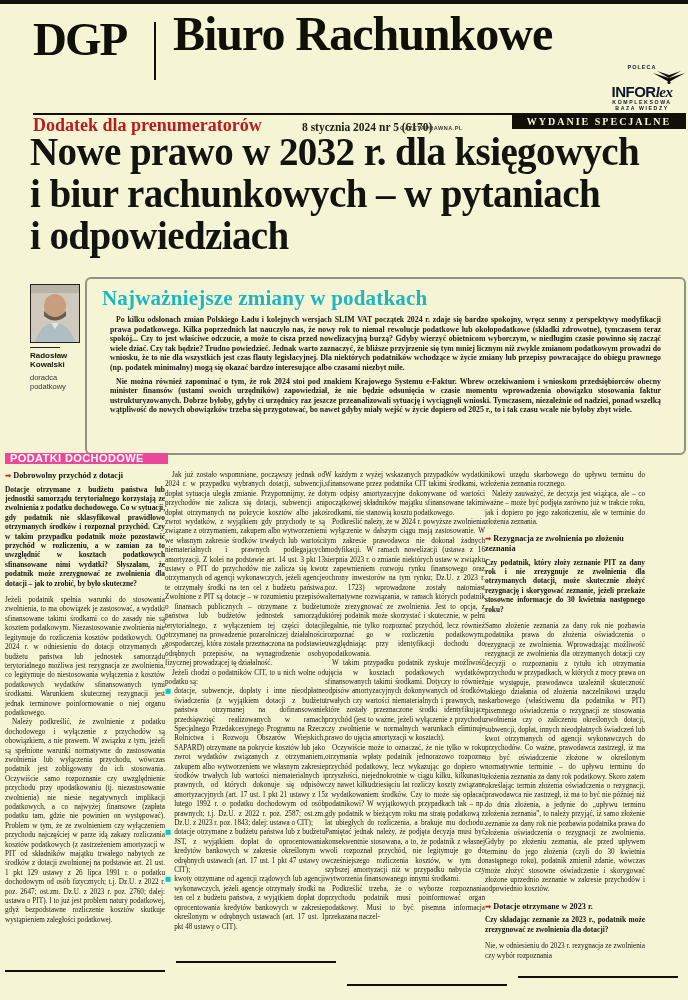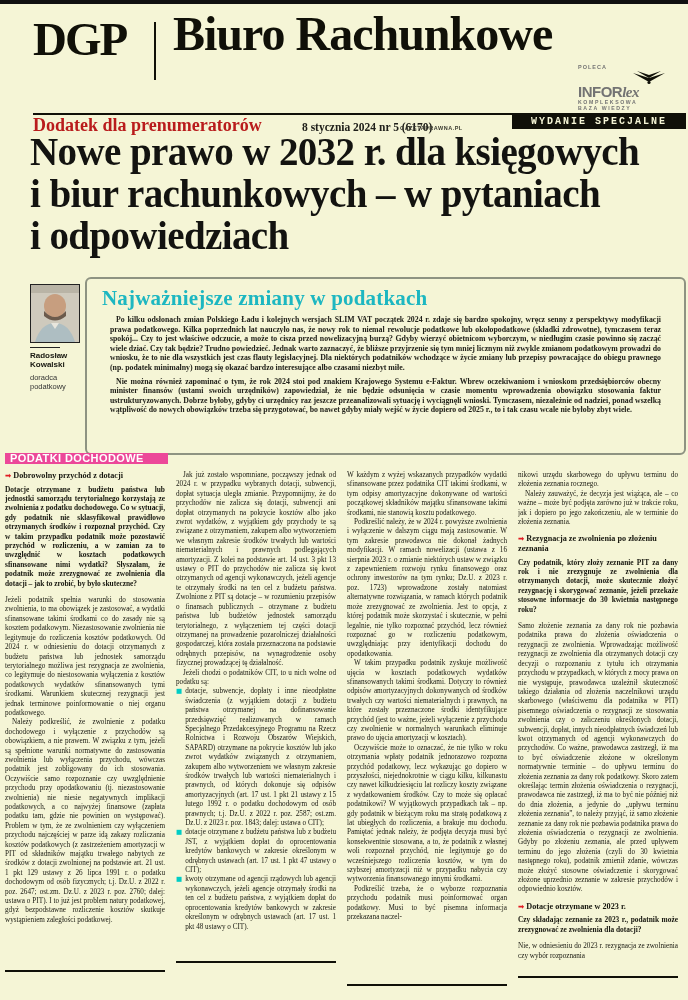--- a/index.html
+++ b/index.html
@@ -8,44 +8,44 @@
   .abs{position:absolute;}
   
   #top-strip{left:0;top:0;width:688px;height:4px;background:#101010;}
   #logo{left:33px;top:12px;font-size:47px;font-weight:bold;letter-spacing:-2px;font-family:"Liberation Serif",serif;color:#101008;}
   #logo-divider{left:154px;top:22px;width:2px;height:58px;background:#101008;}
   #brand-title{left:173px;top:6px;font-size:48px;font-weight:bold;letter-spacing:-1px;font-family:"Liberation Serif",serif;color:#101008;}
   #subtitle{left:33px;top:115px;font-size:18px;font-weight:bold;font-family:"Liberation Serif",serif;color:#b91c1c;}
   #date-issue{left:278px;top:121px;font-size:11.5px;font-weight:bold;font-family:"Liberation Serif",serif;color:#20201a;padding-left:24px;}
   #site-note{left:400px;top:125px;font-size:5.5px;font-weight:bold;font-family:"Liberation Sans",sans-serif;letter-spacing:.5px;color:#3a3a30;}
   
-  #infor{left:578px;top:64px;width:88px;text-align:left;font-family:"Liberation Sans",sans-serif;color:#737373;}
+  #infor{left:598px;top:64px;width:88px;text-align:center;font-family:"Liberation Sans",sans-serif;color:#0f172a;}
   #infor .poleca{font-size:5.5px;font-weight:bold;letter-spacing:1px;}
   #infor .eagle{margin:1px 0 0 auto;display:block;}
   #infor .brand{font-size:15px;font-weight:bold;letter-spacing:-.5px;line-height:14px;}
   #infor .brand i{font-family:"Liberation Serif",serif;font-weight:bold;}
   #infor .tag{font-size:5.2px;font-weight:bold;letter-spacing:1.6px;line-height:6px;}
   #head-rule{left:33px;top:113px;width:653px;height:2px;background:#101008;}
-  #special-badge{left:512px;top:115px;width:174px;height:14px;background:#101008;color:#f5f5d6;font-family:Liberation Mono, monospace;font-weight:bold;font-size:10px;letter-spacing:2px;text-align:center;line-height:14px;}
+  #special-badge{left:512px;top:115px;width:174px;height:14px;background:#101008;color:#f5f5d6;font-family:Liberation Serif, serif;font-weight:bold;font-size:10px;letter-spacing:2px;text-align:center;line-height:14px;}
   
   #headline{left:30px;top:131px;width:650px;font-size:39px;line-height:42px;font-weight:bold;letter-spacing:-.6px;color:#131310;}
   
   #author{left:30px;top:284px;width:52px;font-family:"Liberation Sans",sans-serif;}
   #photo{width:48px;height:57px;border:1px solid #222;background:#d9d6cd;position:relative;overflow:hidden;}
   #author .rule{width:30px;height:1px;background:#222;margin:4px 0 3px;}
   #author .nm{font-size:8px;font-weight:bold;line-height:9px;}
   #author .rl{font-size:7.5px;line-height:9px;margin-top:4px;color:#333;}
   
   #intro-box{left:85px;top:277px;width:601px;height:178px;border:2px solid #8e9382;border-radius:6px;box-sizing:border-box;padding:7px 15px;}
   #intro-title{font-size:21px;font-weight:bold;color:#1db7c1;letter-spacing:.2px;font-family:"Liberation Serif",serif;}
   .intro-p{font-size:7.8px;line-height:9.6px;font-weight:bold;color:#21211a;margin:4px 8px 0;text-indent:6px;text-align:justify;}
   
   #section-bar{left:5px;top:453px;width:163px;height:11px;background:#ec4899;color:#ffffff;font-family:"Liberation Sans",sans-serif;font-weight:bold;font-size:11px;line-height:11px;letter-spacing:.4px;padding-left:5px;box-sizing:border-box;}
   
-  #cols{left:5px;top:469px;width:678px;height:518px;display:flex;gap:11px;}
+  #cols{left:5px;top:469px;width:678px;height:518px;display:flex;}
   .col{width:160px;height:518px;overflow:hidden;font-size:7.2px;line-height:9.4px;text-align:justify;color:#17170f;}
   .para{text-indent:7px;margin:0;}
   .para.first{text-indent:0;}
   .subhead{font-size:8.2px;font-weight:bold;line-height:9.6px;margin:7px 0 4px;text-align:left;}
   .subhead .arrow{color:#e01b22;font-family:"DejaVu Sans",sans-serif;font-size:7.5px;margin-right:2px;}
   .question{font-weight:bold;font-size:7.4px;margin:0 0 8px;}
   .bullet{display:flex;margin:0;}
   .bullet .sq{color:#00cdc5;font-family:"DejaVu Sans",sans-serif;font-size:6.5px;line-height:9.4px;margin-right:3px;}
   .bullet .bt{flex:1;}
   .bottom-rule{height:2px;background:#101008;}

